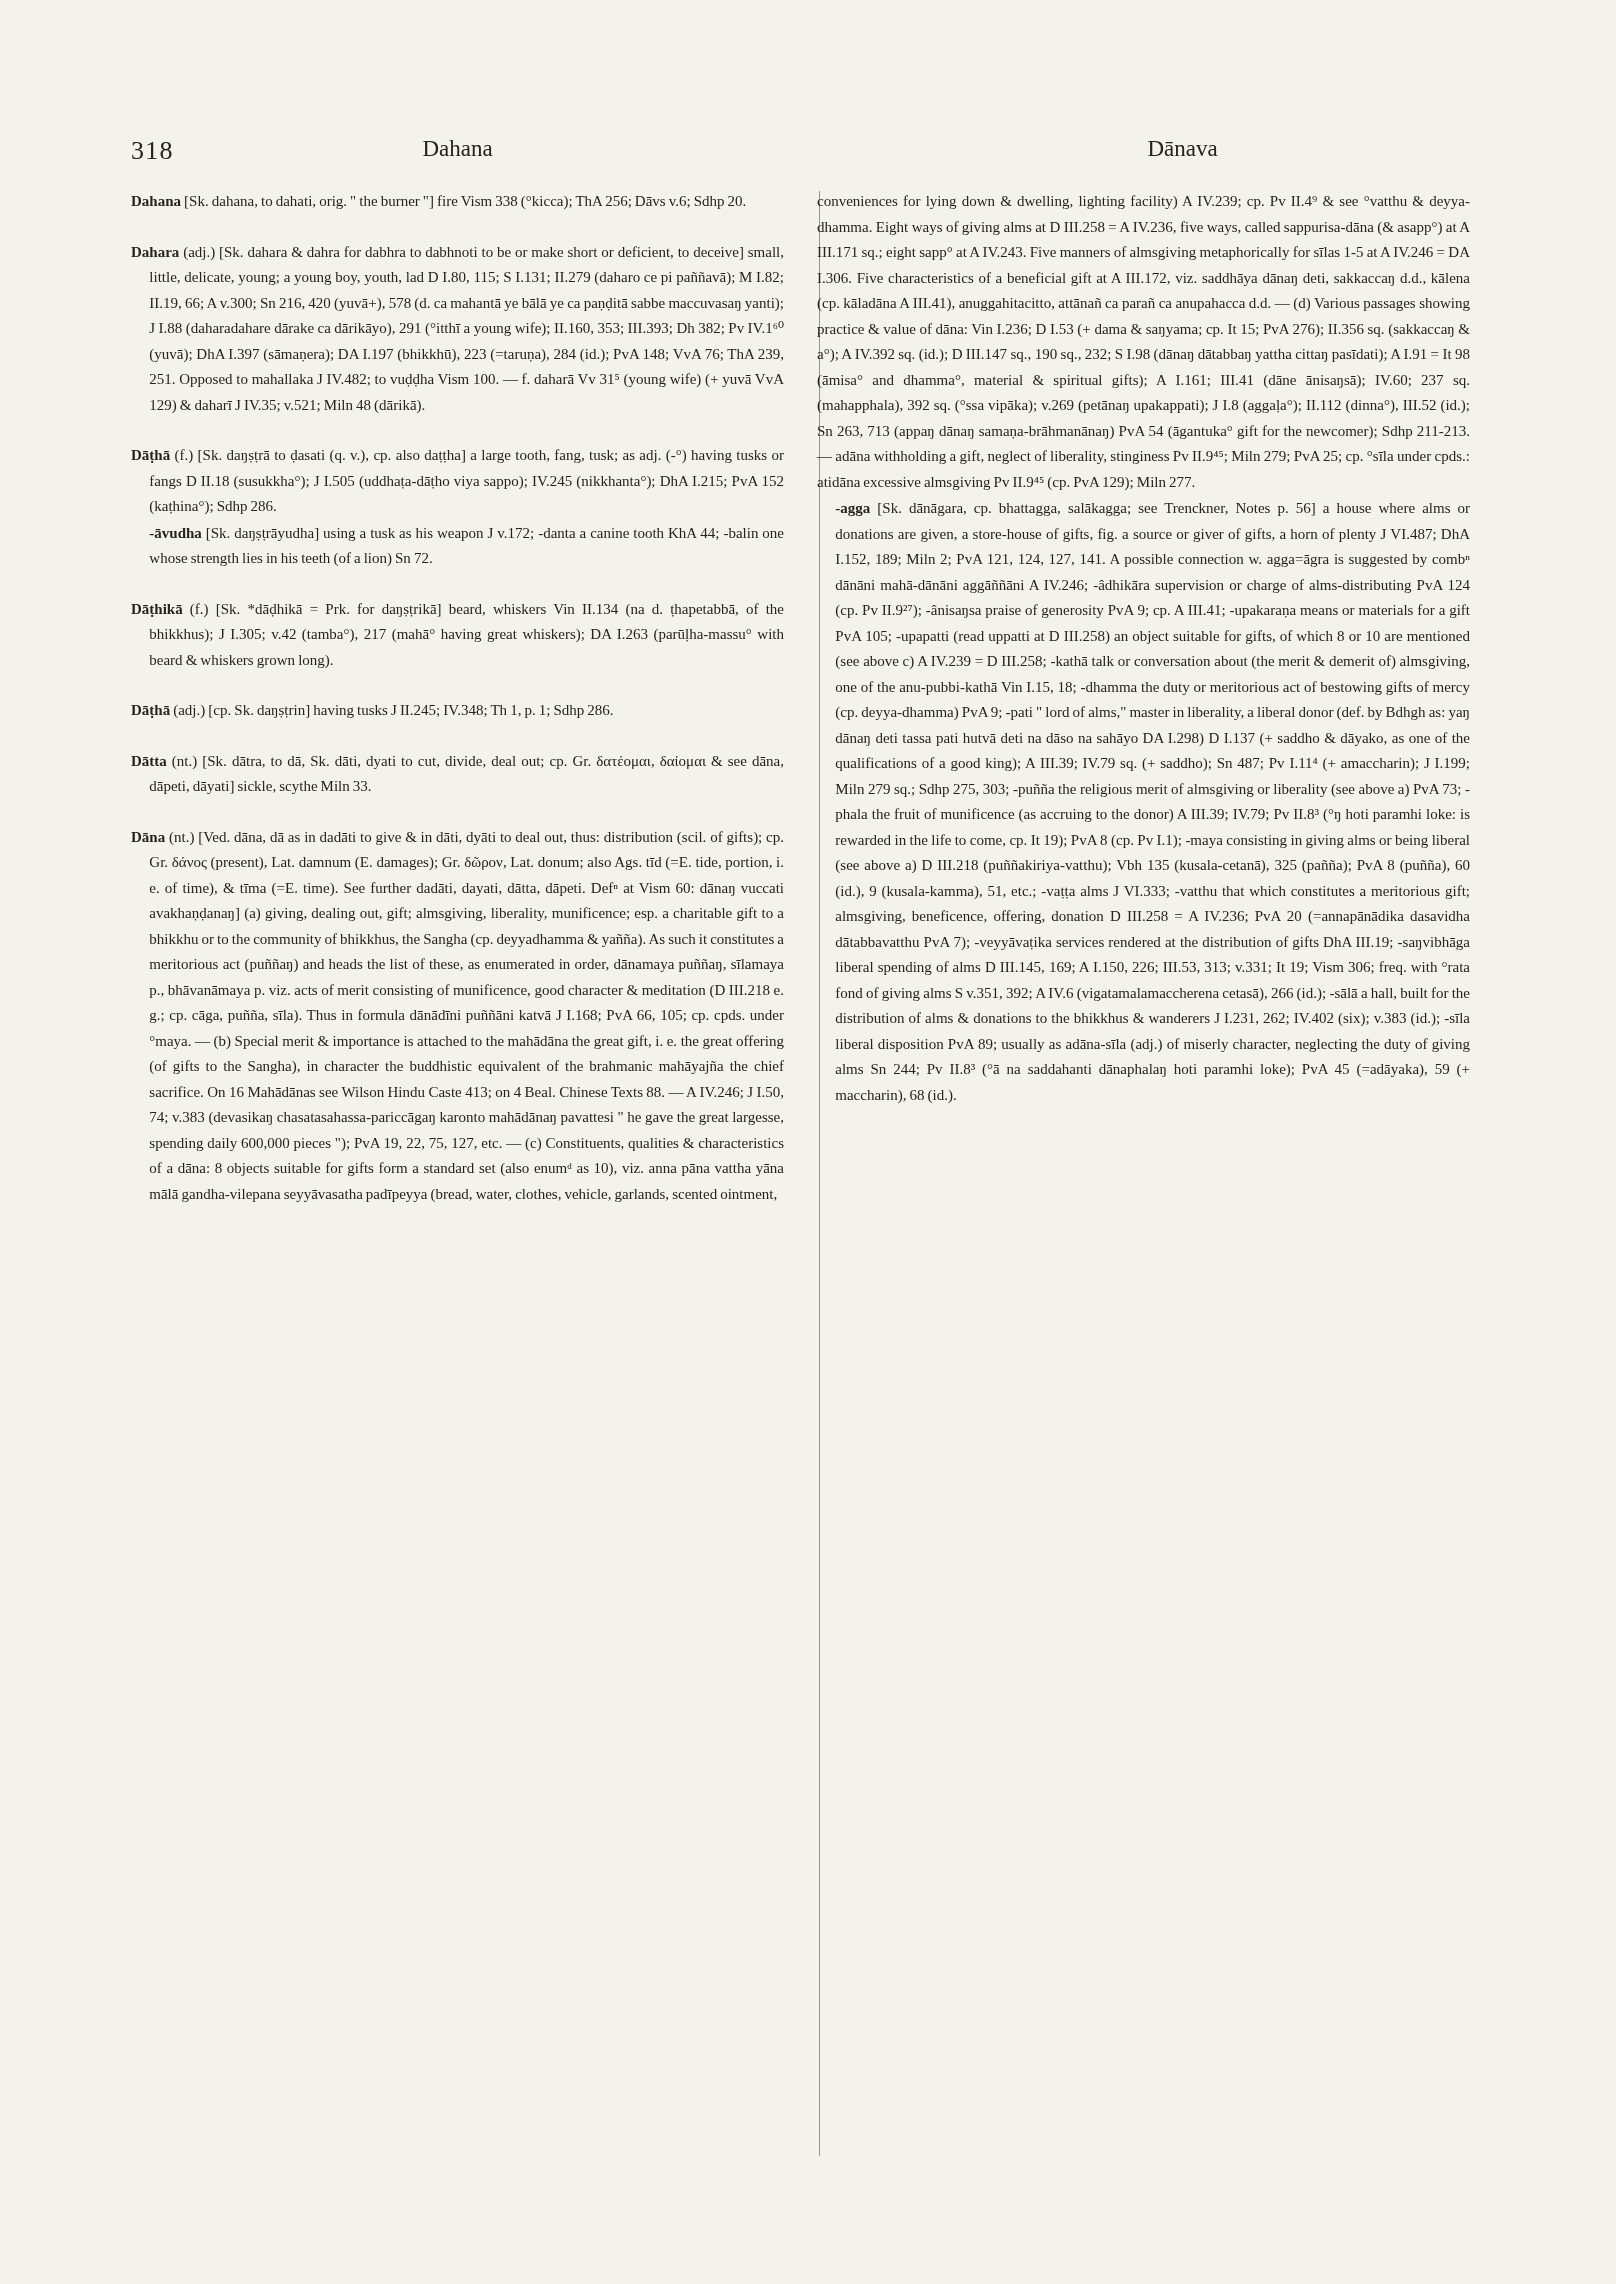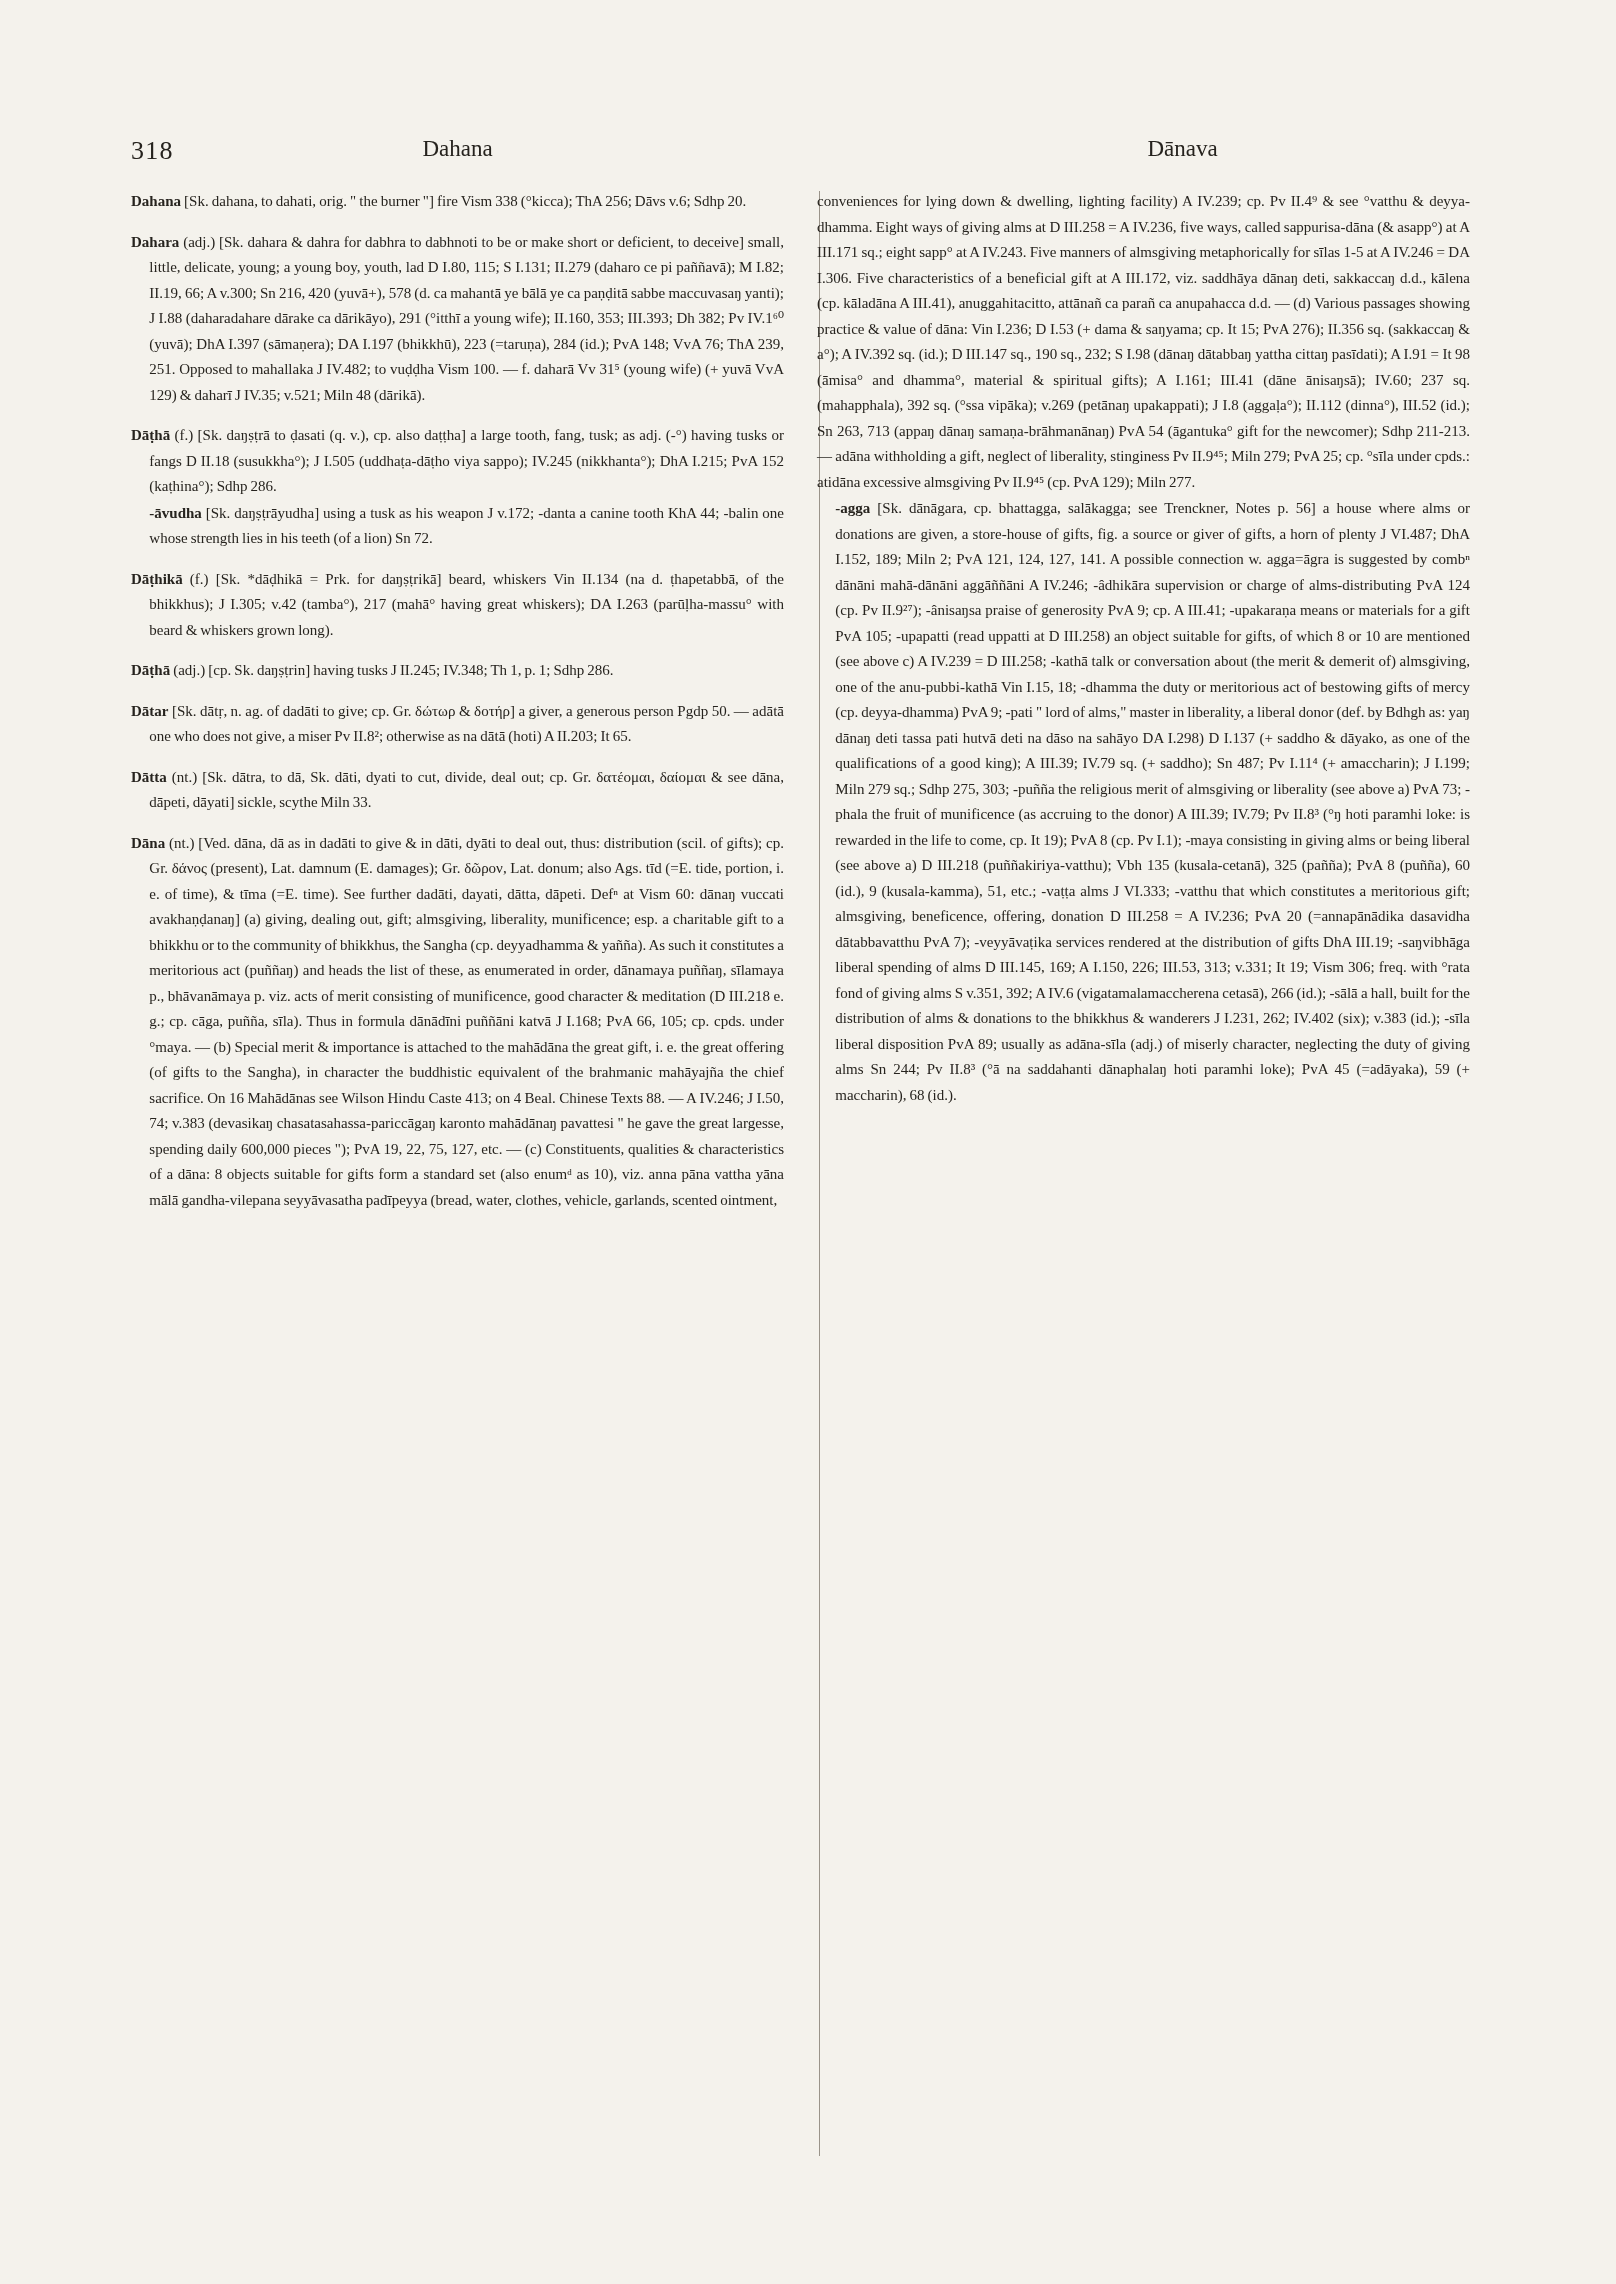--- a/index.html
+++ b/index.html
@@ -22,21 +22,21 @@
     width:1.3px; height:1965px; background:#9a948a;
   }
   .col {
     position:absolute; top:189px; width:653px;
     font-size:15px; line-height:25.5px;
     text-align:justify;
     word-spacing:-0.7px;
   }
   .col.left  { left:131px;  }
   .col.right { left:817px; }
-  .entry { padding-left:18.3px; text-indent:-18.3px; margin-top:15px; }
+  .entry { padding-left:18.3px; text-indent:-18.3px; margin-top:25px; }
   .entry:first-child { margin-top:0; }
   .entry.compound { padding-left:18.3px; text-indent:0; margin-top:1.3px; }
   .entry.continuation { padding-left:0; text-indent:0; margin-top:0; }
   .entry.new-letter-gap { margin-top:14.4px; }
   b.lead { font-weight:bold; }
 </style>
 </head>
 <body>
 
 <div class="page">
@@ -56,21 +56,20 @@
 
 
     <p class="entry"><b class="lead">Dāṭhā</b><span> (f.) [Sk. daŋṣṭrā to ḍasati (q. v.), cp. also daṭṭha] a large tooth, fang, tusk; as adj. (-°) having tusks or fangs D II.18 (susukkha°); J I.505 (uddhaṭa-dāṭho viya sappo); IV.245 (nikkhanta°); DhA I.215; PvA 152 (kaṭhina°); Sdhp 286.</span></p>
 
     <p class="entry compound"><b class="lead">-āvudha</b><span> [Sk. daŋṣṭrāyudha] using a tusk as his weapon J v.172; -danta a canine tooth KhA 44; -balin one whose strength lies in his teeth (of a lion) Sn 72.</span></p>
 
     <p class="entry"><b class="lead">Dāṭhikā</b><span> (f.) [Sk. *dāḍhikā = Prk. for daŋṣṭrikā] beard, whiskers Vin II.134 (na d. ṭhapetabbā, of the bhikkhus); J I.305; v.42 (tamba°), 217 (mahā° having great whiskers); DA I.263 (parūḷha-massu° with beard &amp; whiskers grown long).</span></p>
 
     <p class="entry"><b class="lead">Dāṭhā</b><span> (adj.) [cp. Sk. daŋṣṭrin] having tusks J II.245; IV.348; Th 1, p. 1; Sdhp 286.</span></p>
 
-    <p class="entry"><b class="lead">Dātar</b><span> [Sk. dātṛ, n. ag. of dadāti to give; cp. Gr. δώτωρ &amp; δοτήρ] a giver, a generous person Pgdp 50. — adātā one who does not give, a miser Pv II.8²; otherwise as na dātā (hoti) A II.203; It 65.</span></p>
 
     <p class="entry"><b class="lead">Dātta</b><span> (nt.) [Sk. dātra, to dā, Sk. dāti, dyati to cut, divide, deal out; cp. Gr. δατέομαι, δαίομαι &amp; see dāna, dāpeti, dāyati] sickle, scythe Miln 33.</span></p>
 
     <p class="entry"><b class="lead">Dāna</b><span> (nt.) [Ved. dāna, dā as in dadāti to give &amp; in dāti, dyāti to deal out, thus: distribution (scil. of gifts); cp. Gr. δάνος (present), Lat. damnum (E. damages); Gr. δῶρον, Lat. donum; also Ags. tīd (=E. tide, portion, i. e. of time), &amp; tīma (=E. time). See further dadāti, dayati, dātta, dāpeti. Defⁿ at Vism 60: dānaŋ vuccati avakhaṇḍanaŋ] (a) giving, dealing out, gift; almsgiving, liberality, munificence; esp. a charitable gift to a bhikkhu or to the community of bhikkhus, the Sangha (cp. deyyadhamma &amp; yañña). As such it constitutes a meritorious act (puññaŋ) and heads the list of these, as enumerated in order, dānamaya puññaŋ, sīlamaya p., bhāvanāmaya p. viz. acts of merit consisting of munificence, good character &amp; meditation (D III.218 e. g.; cp. cāga, puñña, sīla). Thus in formula dānādīni puññāni katvā J I.168; PvA 66, 105; cp. cpds. under °maya. — (b) Special merit &amp; importance is attached to the mahādāna the great gift, i. e. the great offering (of gifts to the Sangha), in character the buddhistic equivalent of the brahmanic mahāyajña the chief sacrifice. On 16 Mahādānas see Wilson Hindu Caste 413; on 4 Beal. Chinese Texts 88. — A IV.246; J I.50, 74; v.383 (devasikaŋ chasatasahassa-pariccāgaŋ karonto mahādānaŋ pavattesi " he gave the great largesse, spending daily 600,000 pieces "); PvA 19, 22, 75, 127, etc. — (c) Constituents, qualities &amp; characteristics of a dāna: 8 objects suitable for gifts form a standard set (also enumᵈ as 10), viz. anna pāna vattha yāna mālā gandha-vilepana seyyāvasatha padīpeyya (bread, water, clothes, vehicle, garlands, scented ointment,</span></p>
   </div>
 
   <div class="col right">
     <p class="entry continuation"><b class="lead"></b><span>conveniences for lying down &amp; dwelling, lighting facility) A IV.239; cp. Pv II.4⁹ &amp; see °vatthu &amp; deyya-dhamma. Eight ways of giving alms at D III.258 = A IV.236, five ways, called sappurisa-dāna (&amp; asapp°) at A III.171 sq.; eight sapp° at A IV.243. Five manners of almsgiving metaphorically for sīlas 1-5 at A IV.246 = DA I.306. Five characteristics of a beneficial gift at A III.172, viz. saddhāya dānaŋ deti, sakkaccaŋ d.d., kālena (cp. kāladāna A III.41), anuggahitacitto, attānañ ca parañ ca anupahacca d.d. — (d) Various passages showing practice &amp; value of dāna: Vin I.236; D I.53 (+ dama &amp; saŋyama; cp. It 15; PvA 276); II.356 sq. (sakkaccaŋ &amp; a°); A IV.392 sq. (id.); D III.147 sq., 190 sq., 232; S I.98 (dānaŋ dātabbaŋ yattha cittaŋ pasīdati); A I.91 = It 98 (āmisa° and dhamma°, material &amp; spiritual gifts); A I.161; III.41 (dāne ānisaŋsā); IV.60; 237 sq. (mahapphala), 392 sq. (°ssa vipāka); v.269 (petānaŋ upakappati); J I.8 (aggaḷa°); II.112 (dinna°), III.52 (id.); Sn 263, 713 (appaŋ dānaŋ samaṇa-brāhmanānaŋ) PvA 54 (āgantuka° gift for the newcomer); Sdhp 211-213. — adāna withholding a gift, neglect of liberality, stinginess Pv II.9⁴⁵; Miln 279; PvA 25; cp. °sīla under cpds.: atidāna excessive almsgiving Pv II.9⁴⁵ (cp. PvA 129); Miln 277.</span></p>
 
     <p class="entry compound"><b class="lead">-agga</b><span> [Sk. dānāgara, cp. bhattagga, salākagga; see Trenckner, Notes p. 56] a house where alms or donations are given, a store-house of gifts, fig. a source or giver of gifts, a horn of plenty J VI.487; DhA I.152, 189; Miln 2; PvA 121, 124, 127, 141. A possible connection w. agga=āgra is suggested by combⁿ dānāni mahā-dānāni aggāññāni A IV.246; -âdhikāra supervision or charge of alms-distributing PvA 124 (cp. Pv II.9²⁷); -ânisaŋsa praise of generosity PvA 9; cp. A III.41; -upakaraṇa means or materials for a gift PvA 105; -upapatti (read uppatti at D III.258) an object suitable for gifts, of which 8 or 10 are mentioned (see above c) A IV.239 = D III.258; -kathā talk or conversation about (the merit &amp; demerit of) almsgiving, one of the anu-pubbi-kathā Vin I.15, 18; -dhamma the duty or meritorious act of bestowing gifts of mercy (cp. deyya-dhamma) PvA 9; -pati " lord of alms," master in liberality, a liberal donor (def. by Bdhgh as: yaŋ dānaŋ deti tassa pati hutvā deti na dāso na sahāyo DA I.298) D I.137 (+ saddho &amp; dāyako, as one of the qualifications of a good king); A III.39; IV.79 sq. (+ saddho); Sn 487; Pv I.11⁴ (+ amaccharin); J I.199; Miln 279 sq.; Sdhp 275, 303; -puñña the religious merit of almsgiving or liberality (see above a) PvA 73; -phala the fruit of munificence (as accruing to the donor) A III.39; IV.79; Pv II.8³ (°ŋ hoti paramhi loke: is rewarded in the life to come, cp. It 19); PvA 8 (cp. Pv I.1); -maya consisting in giving alms or being liberal (see above a) D III.218 (puññakiriya-vatthu); Vbh 135 (kusala-cetanā), 325 (pañña); PvA 8 (puñña), 60 (id.), 9 (kusala-kamma), 51, etc.; -vaṭṭa alms J VI.333; -vatthu that which constitutes a meritorious gift; almsgiving, beneficence, offering, donation D III.258 = A IV.236; PvA 20 (=annapānādika dasavidha dātabbavatthu PvA 7); -veyyāvaṭika services rendered at the distribution of gifts DhA III.19; -saŋvibhāga liberal spending of alms D III.145, 169; A I.150, 226; III.53, 313; v.331; It 19; Vism 306; freq. with °rata fond of giving alms S v.351, 392; A IV.6 (vigatamalamaccherena cetasā), 266 (id.); -sālā a hall, built for the distribution of alms &amp; donations to the bhikkhus &amp; wanderers J I.231, 262; IV.402 (six); v.383 (id.); -sīla liberal disposition PvA 89; usually as adāna-sīla (adj.) of miserly character, neglecting the duty of giving alms Sn 244; Pv II.8³ (°ā na saddahanti dānaphalaŋ hoti paramhi loke); PvA 45 (=adāyaka), 59 (+ maccharin), 68 (id.).</span></p>

